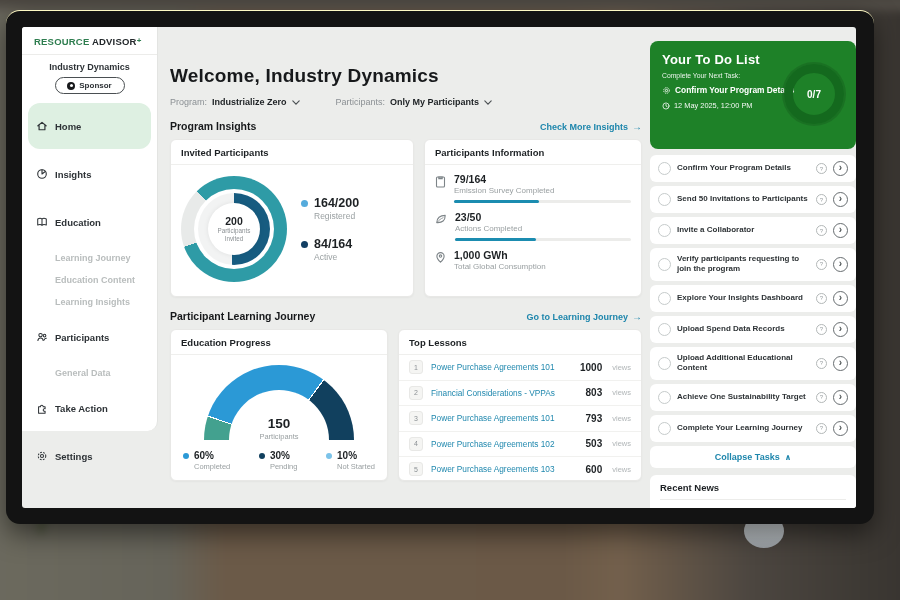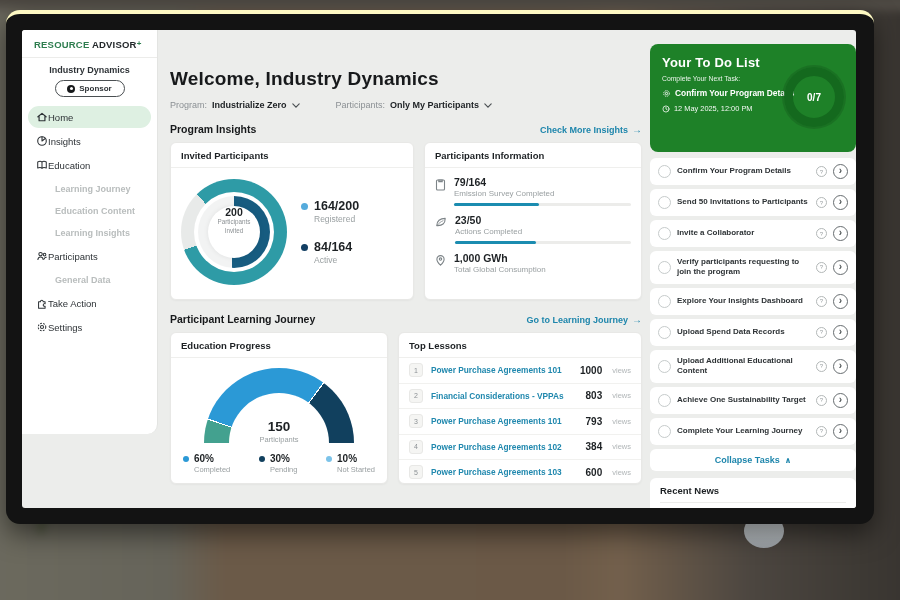--- a/index.html
+++ b/index.html
@@ -6,35 +6,35 @@
     font-family:"Liberation Sans","DejaVu Sans",sans-serif;background:#5f594f;position:relative;}
   
   .bg-layer{position:absolute;inset:-10px;filter:blur(5px);}
   .bg-top{position:absolute;left:-10px;right:-10px;top:-10px;height:30px;background:linear-gradient(180deg,#35322e,#57524b);}
   .bg-main{position:absolute;left:-10px;right:-10px;top:20px;bottom:-10px;
     background:linear-gradient(90deg,#6c6a5e 0%,#66645a 20%,#6b5a48 26%,#6b5947 62%,#73604c 68%,#4c4640 82%,#3d3934 94%,#37332f 100%);}
   .bg-plant{position:absolute;left:52px;top:492px;width:4px;height:52px;background:#42502c;border-radius:3px;transform:rotate(8deg);}
   .stand{position:absolute;left:744px;top:514px;width:40px;height:34px;background:linear-gradient(180deg,#e8edf0,#9aa0a4);border-radius:50%;}
   
   .monitor{position:absolute;left:6px;top:10px;width:868px;height:514px;box-sizing:border-box;
-    background:#131313;border-radius:14px;padding:16px 18px 16px 16px;box-shadow:0 10px 26px rgba(0,0,0,.5);border-top:4px solid #fef9c3;}
+    background:#131313;border-radius:14px;padding:16px 18px 16px 16px;box-shadow:0 10px 26px rgba(0,0,0,.5);border-top:1px solid #fef9c3;}
   .screen{position:relative;width:100%;height:100%;background:#ecedeb;border-radius:3px;overflow:hidden;}
   
   .sidebar{position:absolute;left:0;top:0;width:136px;height:404px;background:#fff;
     border-right:1px solid #e3e4e2;border-bottom-right-radius:10px;box-sizing:border-box;padding-top:9px;}
   .logo{padding:0 0 0 12px;font-size:9.5px;font-weight:bold;letter-spacing:.2px;}
   .logo .p1{color:#2e7d4f;} .logo .p2{color:#23282b;} .logo .plus{color:#2e7d4f;font-size:8px;vertical-align:top;}
   .logo-div{border-bottom:1px solid #ececea;margin:7px 0 7px;}
   .org{text-align:center;font-size:9px;font-weight:bold;color:#2d3236;}
   .sponsor{margin:5px auto 9px;width:68px;height:15px;border:1px solid #4a4f52;border-radius:9px;
     display:flex;align-items:center;justify-content:center;gap:4px;font-size:8px;font-weight:bold;color:#2d3236;background:#fff;}
   .sponsor-ic{width:8px;height:8px;background:#17191b;border-radius:50%;position:relative;}
   .sponsor-ic:after{content:"";position:absolute;left:2.5px;top:2.5px;width:3px;height:3px;background:#fff;border-radius:50%;}
-  .nav-item{display:flex;align-items:center;height:22px;margin:2px 6px;padding:0 8px;
-    font-size:9.5px;font-weight:normal;color:#2d3236;border-radius:12px;cursor:pointer;}
+  .nav-item{display:flex;align-items:center;gap:7px;height:22px;margin:2px 6px;padding:12px 8px;
+    font-size:9.5px;font-weight:bold;color:#2d3236;border-radius:12px;cursor:pointer;}
   .nav-item.active{background:#def0e2;}
   .nav-item svg{flex-shrink:0;}
   .nav-sub{height:21px;margin:1px 6px;padding:0 8px 0 27px;display:flex;align-items:center;
     font-size:9px;font-weight:bold;color:#b9bdbd;cursor:pointer;}
   
   .main{position:absolute;left:148px;top:38px;width:472px;}
   h1{margin:0;font-size:19px;font-weight:bold;color:#17191b;letter-spacing:.2px;}
   .filters{display:flex;gap:36px;align-items:center;margin-top:10px;font-size:9px;color:#8b9094;}
   .fval{font-weight:bold;color:#1d2124;margin-left:5px;}
   .chev{margin-left:5px;}
@@ -46,21 +46,21 @@
   .card{background:#fff;border-radius:6px;border:1px solid #e8e8e6;box-shadow:0 1px 2px rgba(0,0,0,.04);box-sizing:border-box;}
   .card-title{font-size:9.5px;font-weight:bold;color:#1d2124;padding:7px 10px 6px;border-bottom:1px solid #efefed;}
   
   .card-invited{width:244px;height:158px;}
   .inv-body{display:flex;align-items:center;gap:14px;padding:11px 10px;}
   .donut{position:relative;width:106px;height:106px;flex-shrink:0;}
   .d-outer{position:absolute;inset:0;border-radius:50%;}
   .d-hole1{position:absolute;inset:13px;border-radius:50%;background:#fff;}
   .d-inner{position:absolute;inset:17px;border-radius:50%;}
   .d-hole2{position:absolute;inset:27px;border-radius:50%;background:#fff;box-shadow:0 0 5px rgba(0,0,0,.08);
-    display:flex;flex-direction:column;align-items:center;justify-content:flex-start;}
+    display:flex;flex-direction:column;align-items:center;justify-content:center;}
   .d-val{font-size:10.5px;font-weight:bold;color:#1d2124;}
   .d-lab{font-size:6.3px;color:#8d9295;line-height:1.35;text-align:center;}
   .legend-v{display:flex;flex-direction:column;gap:16px;}
   .lv-item{position:relative;padding-left:13px;}
   .lv-dot{position:absolute;left:0;top:4px;width:7px;height:7px;border-radius:50%;}
   .lv-val{font-size:12.5px;font-weight:bold;color:#1d2124;}
   .lv-lab{font-size:8.5px;color:#9aa0a2;margin-top:1px;}
   
   .card-info{width:218px;height:158px;}
   .info-row{display:flex;gap:8px;padding:8px 10px 0;}
@@ -82,21 +82,21 @@
   .gl-item{position:relative;padding-left:11px;}
   .gl-dot{position:absolute;left:0;top:2.5px;width:6px;height:6px;border-radius:50%;}
   .gl-val{font-size:10px;font-weight:bold;color:#1d2124;}
   .gl-lab{font-size:7.5px;color:#9aa0a2;margin-top:1px;}
   
   .card-lessons{width:244px;height:152px;}
   .lesson-row{display:flex;align-items:center;gap:8px;height:24.5px;padding:0 10px;border-bottom:1px solid #f1f1ef;}
   .lesson-row:last-child{border-bottom:none;}
   .rank{width:12px;height:12px;background:#f5f5f3;border:1px solid #e8e8e6;border-radius:3px;
     font-size:7px;color:#8b9094;display:flex;align-items:center;justify-content:center;flex-shrink:0;}
-  .l-title{flex:1;font-size:8.3px;font-weight:bold;color:#2088ae;cursor:pointer;white-space:nowrap;overflow:hidden;}
+  .l-title{flex:1;font-size:8.3px;font-weight:normal;color:#2088ae;cursor:pointer;white-space:nowrap;overflow:hidden;}
   .l-views{font-size:10px;font-weight:bold;color:#1d2124;}
   .l-vlab{font-size:7.5px;color:#b0b5b7;font-weight:normal;margin-left:2px;}
   
   .right{position:absolute;left:628px;top:14px;width:206px;}
   .hero{position:relative;background:#1e8128;border-radius:8px;height:108px;box-sizing:border-box;padding:11px 12px;color:#fff;}
   .hero-title{font-size:13px;font-weight:bold;letter-spacing:.2px;}
   .hero-sub{font-size:6.8px;opacity:.9;margin-top:5px;}
   .hero-task{display:flex;align-items:center;gap:4px;font-size:8.4px;font-weight:bold;margin-top:6px;}
   .hero-time{display:flex;align-items:center;gap:4px;font-size:7.4px;margin-top:6px;opacity:.95;}
   .ring{position:absolute;right:12px;top:23px;width:60px;height:60px;box-sizing:border-box;border-radius:50%;
@@ -352,21 +352,21 @@
           </div>
           <div class="lesson-row">
             <span class="rank">3</span>
             <span class="l-title">Power Purchase Agreements 101</span>
             <span class="l-views">793</span>
             <span class="l-vlab">views</span>
           </div>
           <div class="lesson-row">
             <span class="rank">4</span>
             <span class="l-title">Power Purchase Agreements 102</span>
-            <span class="l-views">384</span>
+            <span class="l-views">503</span>
             <span class="l-vlab">views</span>
           </div>
           <div class="lesson-row">
             <span class="rank">5</span>
             <span class="l-title">Power Purchase Agreements 103</span>
             <span class="l-views">600</span>
             <span class="l-vlab">views</span>
           </div>
         </div>
       </div>

